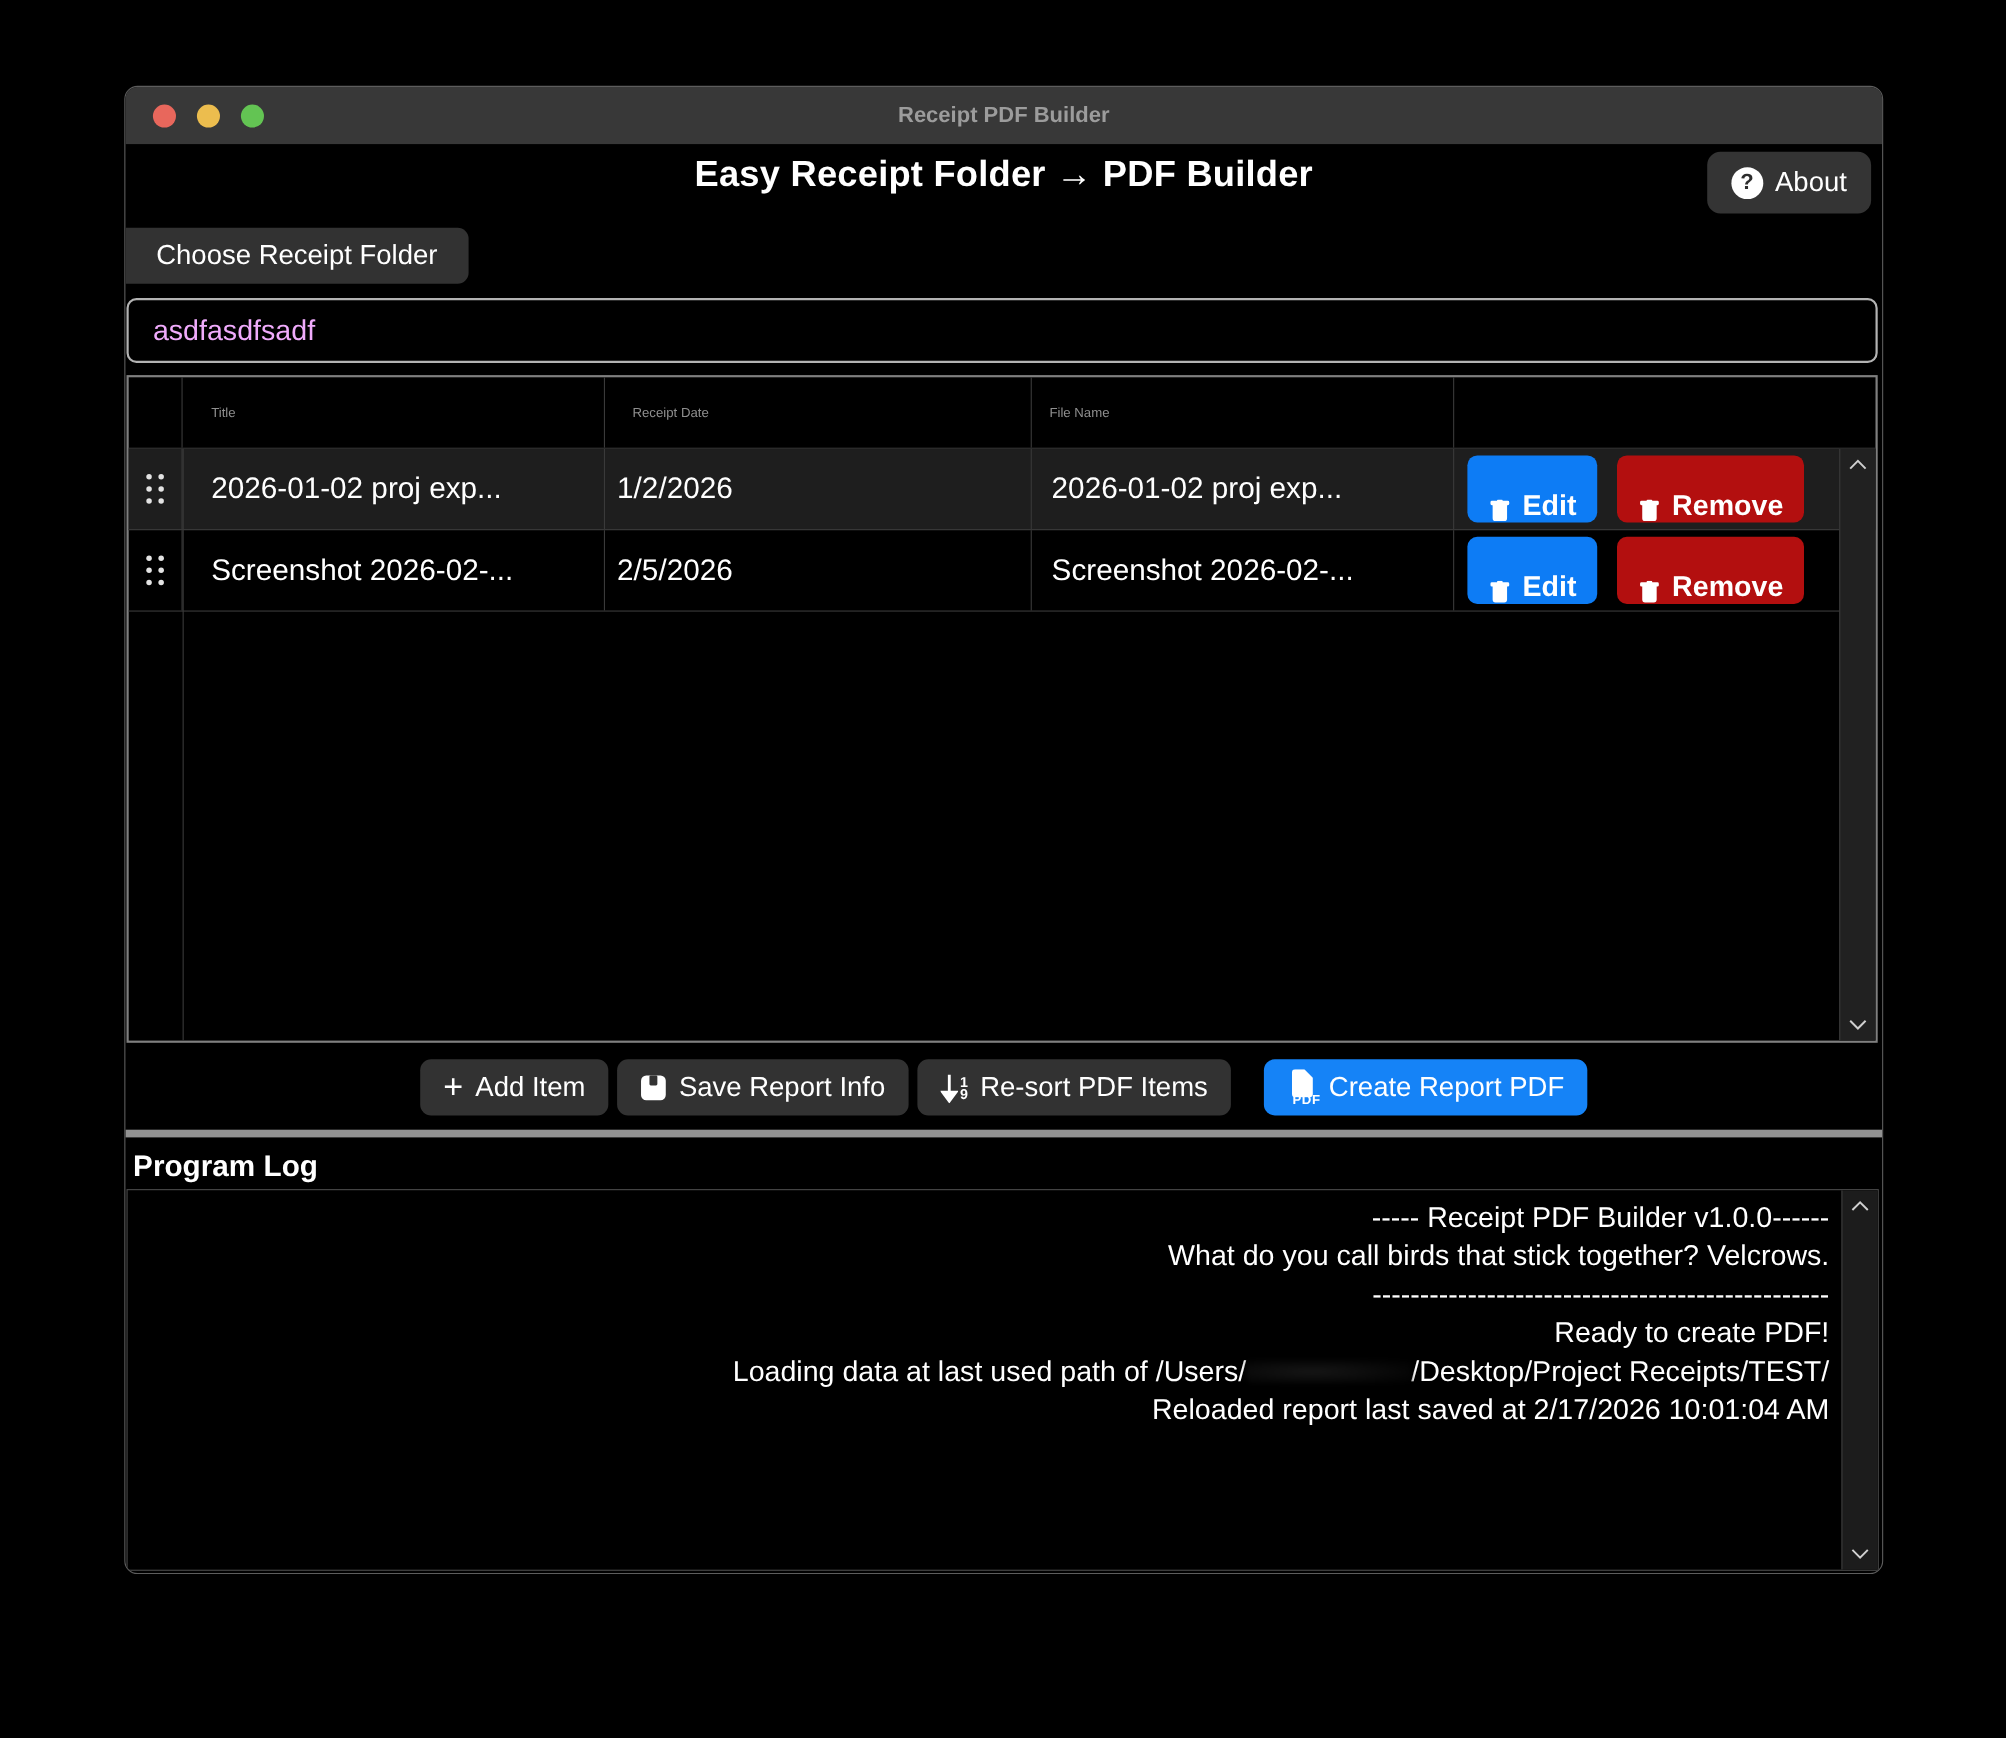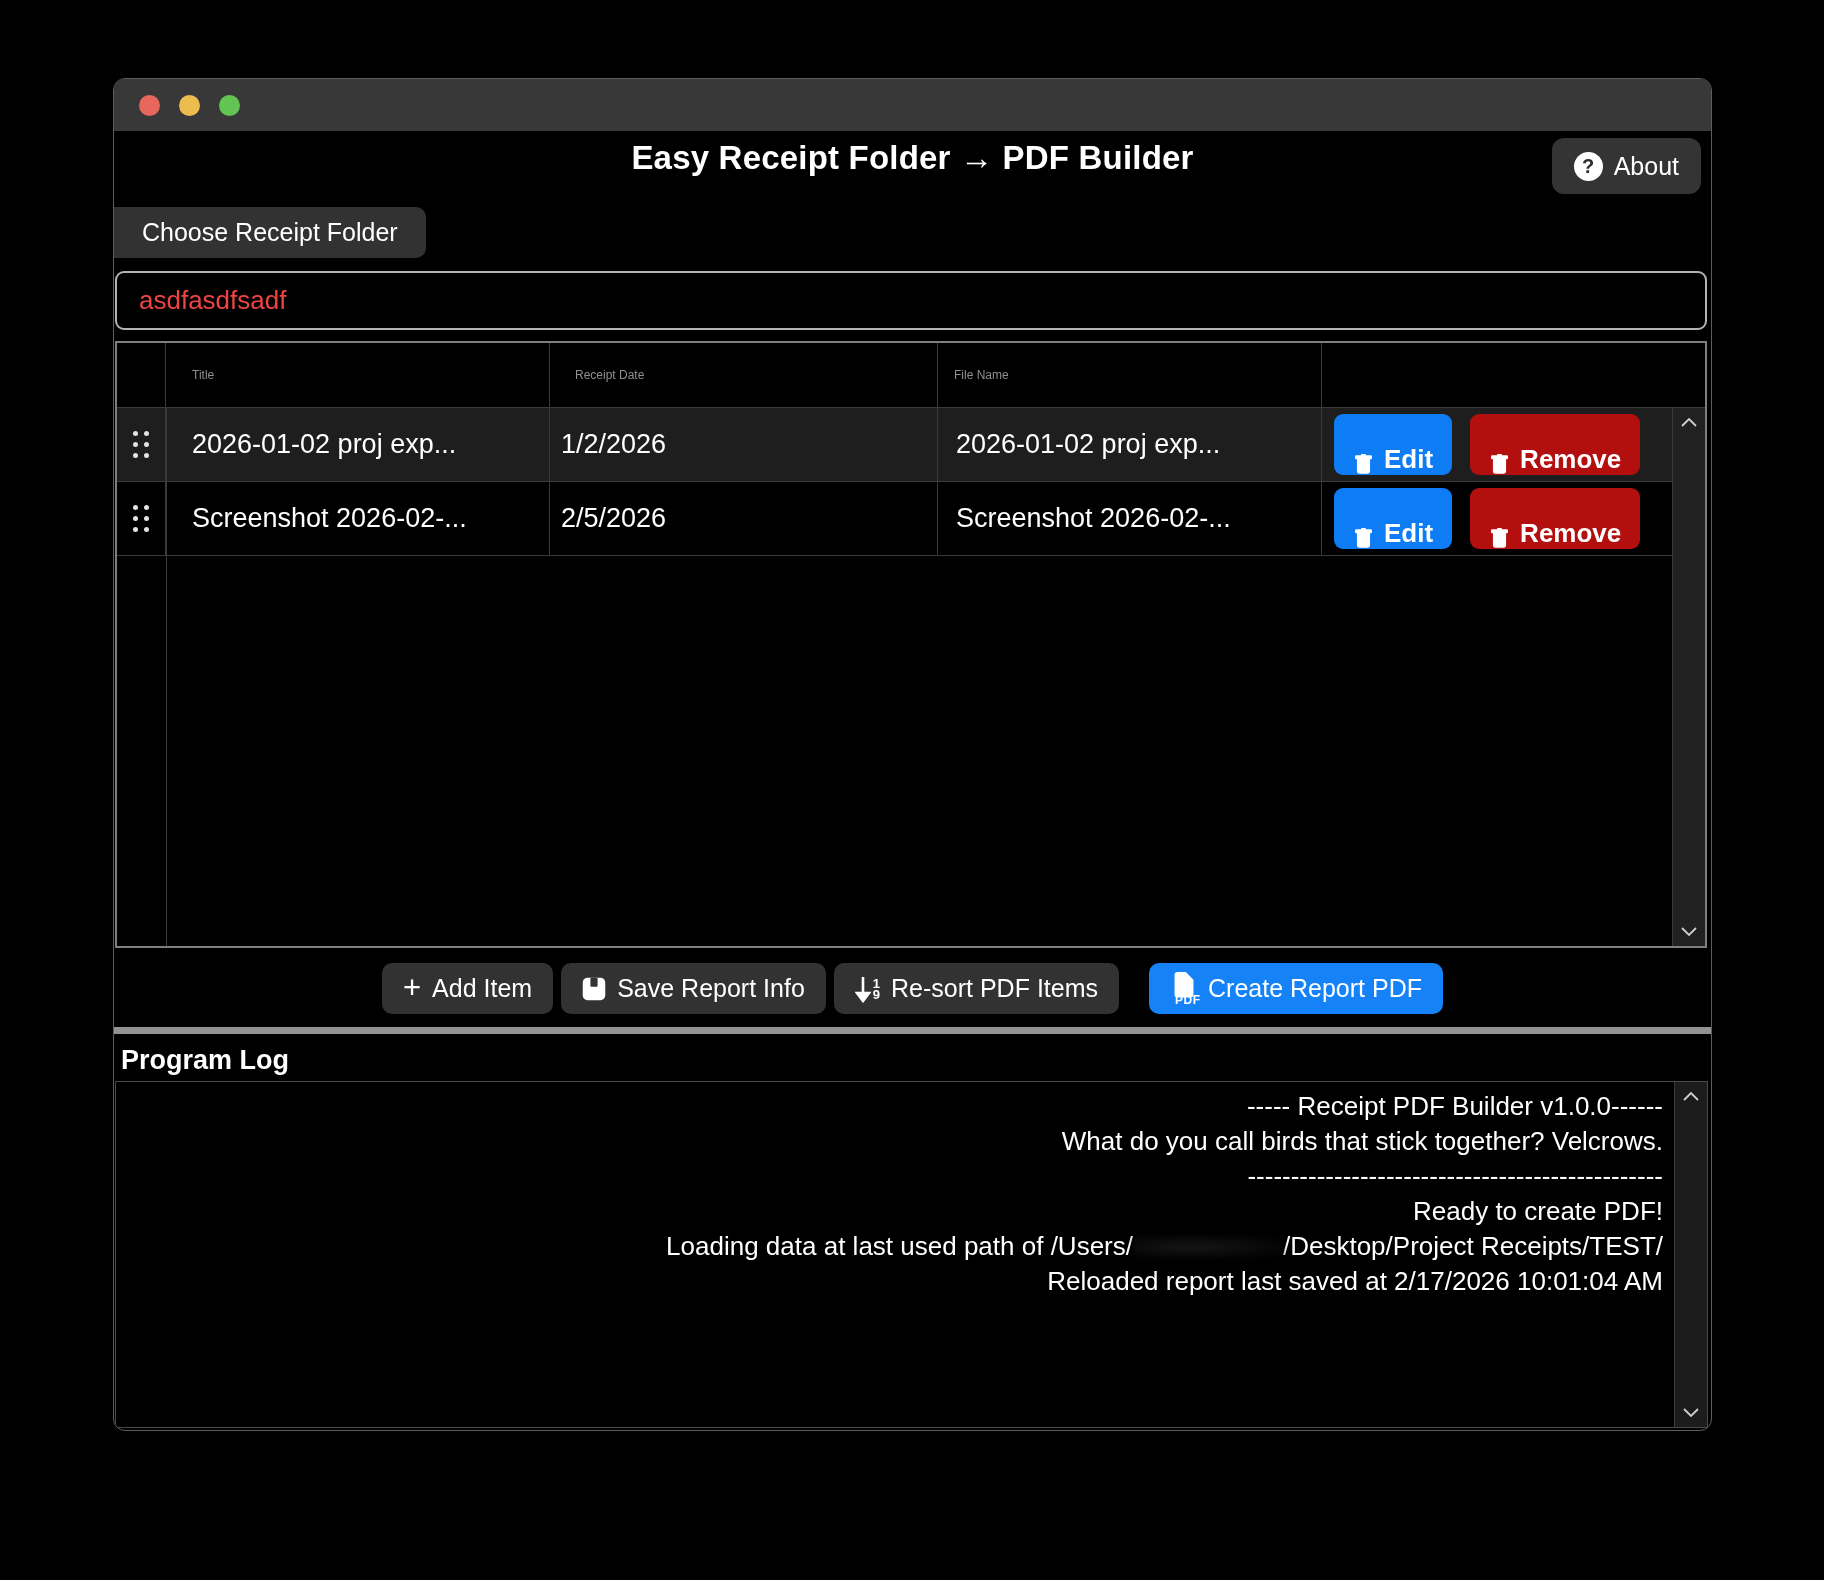--- a/index.html
+++ b/index.html
@@ -34,21 +34,21 @@
   button { font-family:inherit; cursor:pointer; }
   .btn-dark { height:51px; padding:0 21px; background:var(--button-dark,#323232); border:none;
               border-radius:10px; color:#fff; font-size:25px; font-weight:500;
               display:inline-flex; align-items:center; gap:11px; }
 
   .choose-btn { margin:12px 0 0 0; align-self:flex-start; border-radius:0 10px 10px 0;
                 padding:0 28px; }
 
   .report-label { margin:17px 0 0 7px; font-size:24px; }
   .title-input { margin:13px 4px 0 1px; height:59px; background:#000;
-                 border:2px solid #b3b3b3; border-radius:9px; color:#ef4444;
+                 border:2px solid #b3b3b3; border-radius:9px; color:#f0abfc;
                  font-size:26px; padding:0 22px; outline:none; font-family:inherit; }
 
   
   .table { margin:11px 4px 0 1px; height:607px; border:2px solid #7f7f7f;
            display:flex; flex-direction:column; position:relative; background:#000; }
   .trow { display:flex; }
   .cell { display:flex; align-items:center; overflow:hidden; white-space:nowrap; }
   .col-drag    { width:49px;  justify-content:center; border-right:1px solid #3a3a3a; }
   .col-title   { width:384px; padding-left:26px; border-right:1px solid #3a3a3a; }
   .col-date    { width:388px; padding-left:11px; border-right:1px solid #3a3a3a; }
@@ -107,20 +107,21 @@
 <body>
 
 <div class="window">
 
   <div class="titlebar">
     <div class="lights">
       <div class="light" id="light-close" style="background: rgb(232, 103, 92);"></div>
       <div class="light" id="light-min" style="background: rgb(236, 189, 78);"></div>
       <div class="light" id="light-zoom" style="background: rgb(99, 196, 83);"></div>
     </div>
+    <div class="titlebar-title">Receipt PDF Builder</div>
   </div>
 
   <div class="header">
     <div class="app-title">Easy Receipt Folder → PDF Builder</div>
     <button class="about-btn">
       <span class="q-icon">?</span>
       <span>About</span>
     </button>
   </div>
 

